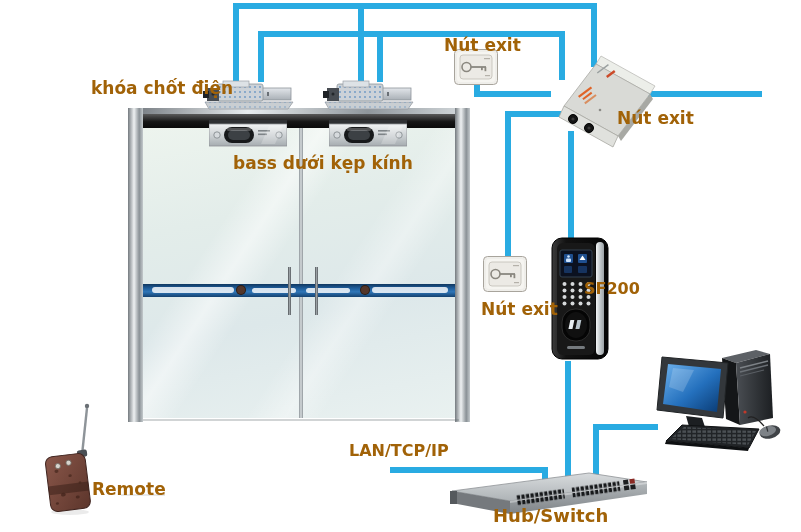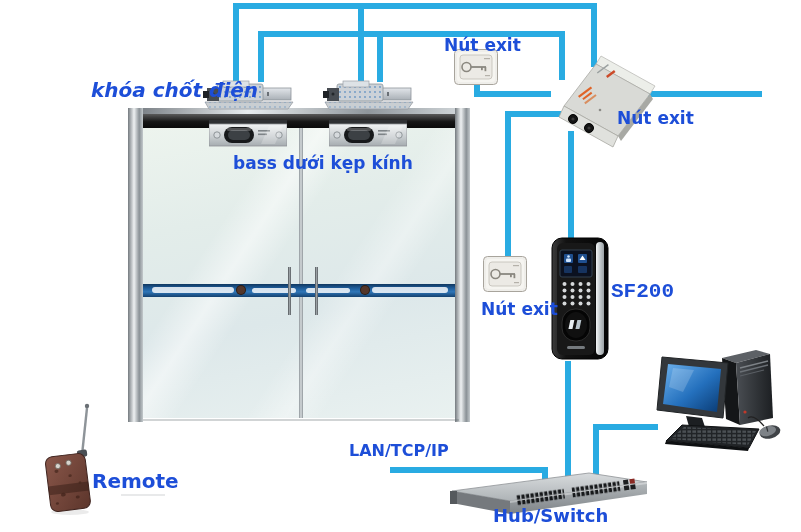--- a/index.html
+++ b/index.html
@@ -2,21 +2,21 @@
 <html><head>
 <meta charset="utf-8">
 <style>
   html,body{margin:0;padding:0;background:#fff;}
   #canvas{
     position:relative;width:801px;height:532px;background:#ffffff;overflow:hidden;
     font-family:"DejaVu Sans","Liberation Sans",sans-serif;
   }
   .wire{position:absolute;background:#29abe2;}
   .label{
-    position:absolute;color:#1d4ed8;font-weight:bold;white-space:nowrap;
+    position:absolute;color:#a16207;font-weight:bold;white-space:nowrap;
     font-family:"DejaVu Sans","Liberation Sans",sans-serif;line-height:1.1;
   }
   .dev{position:absolute;}
   
   .frame-side{position:absolute;width:15px;
     background:linear-gradient(90deg,#747a7f 0%,#eef1f2 40%,#8a9196 75%,#c3c9cc 100%);}
   .frame-top{position:absolute;
     background:linear-gradient(100deg,#6e747a 0%,#e8ecee 35%,#8f969b 70%,#d8dde0 100%);}
   .frame-darkbar{position:absolute;
     background:linear-gradient(180deg,#5a5a5a 0%,#161616 55%,#0a0a0a 100%);
@@ -326,23 +326,23 @@
       <ellipse cx="31" cy="78" rx="1.7" ry="1.4" fill="#46261d" opacity="0.7"></ellipse>
       <ellipse cx="22" cy="96" rx="2.4" ry="1.8" fill="#40221a" opacity="0.7"></ellipse>
       <ellipse cx="36" cy="100" rx="2" ry="1.5" fill="#40221a" opacity="0.7"></ellipse>
       <ellipse cx="15" cy="104" rx="1.6" ry="1.3" fill="#40221a" opacity="0.7"></ellipse>
       <ellipse cx="40" cy="86" rx="1.4" ry="1.2" fill="#46261d" opacity="0.7"></ellipse>
       <circle cx="20" cy="67" r="2.6" fill="#d8d4cd" stroke="#6f6a63" stroke-width="0.8"></circle>
       <circle cx="31" cy="65" r="2.6" fill="#d8d4cd" stroke="#6f6a63" stroke-width="0.8"></circle>
     </g>
   </svg>
 
-  <div class="label" style="left:91px;top:79px;font-size:20px;font-style:italic;">khóa chốt điện</div>
+  <div class="label" style="left:91px;top:79px;font-size:17px;">khóa chốt điện</div>
   <div class="label" style="left:233px;top:154px;font-size:17px;">bass dưới kẹp kính</div>
   <div class="label" style="left:444px;top:36px;font-size:17px;">Nút exit</div>
   <div class="label" style="left:617px;top:109px;font-size:17px;">Nút exit</div>
   <div class="label" style="left:481px;top:300px;font-size:17px;">Nút exit</div>
-  <div class="label" style="left:611px;top:280px;font-size:21px;font-family:Liberation Mono, monospace;">SF200</div>
+  <div class="label" style="left:584px;top:280px;font-size:16px;">SF200</div>
   <div class="label" style="left:493px;top:506px;font-size:18px;">Hub/Switch</div>
   <div class="label" style="left:349px;top:442px;font-size:16px;">LAN/TCP/IP</div>
-  <div class="label" style="left:92px;top:470px;font-size:20px;">Remote</div>
+  <div class="label" style="left:92px;top:480px;font-size:17px;">Remote</div>
 
 </div>
 
 </body></html>

